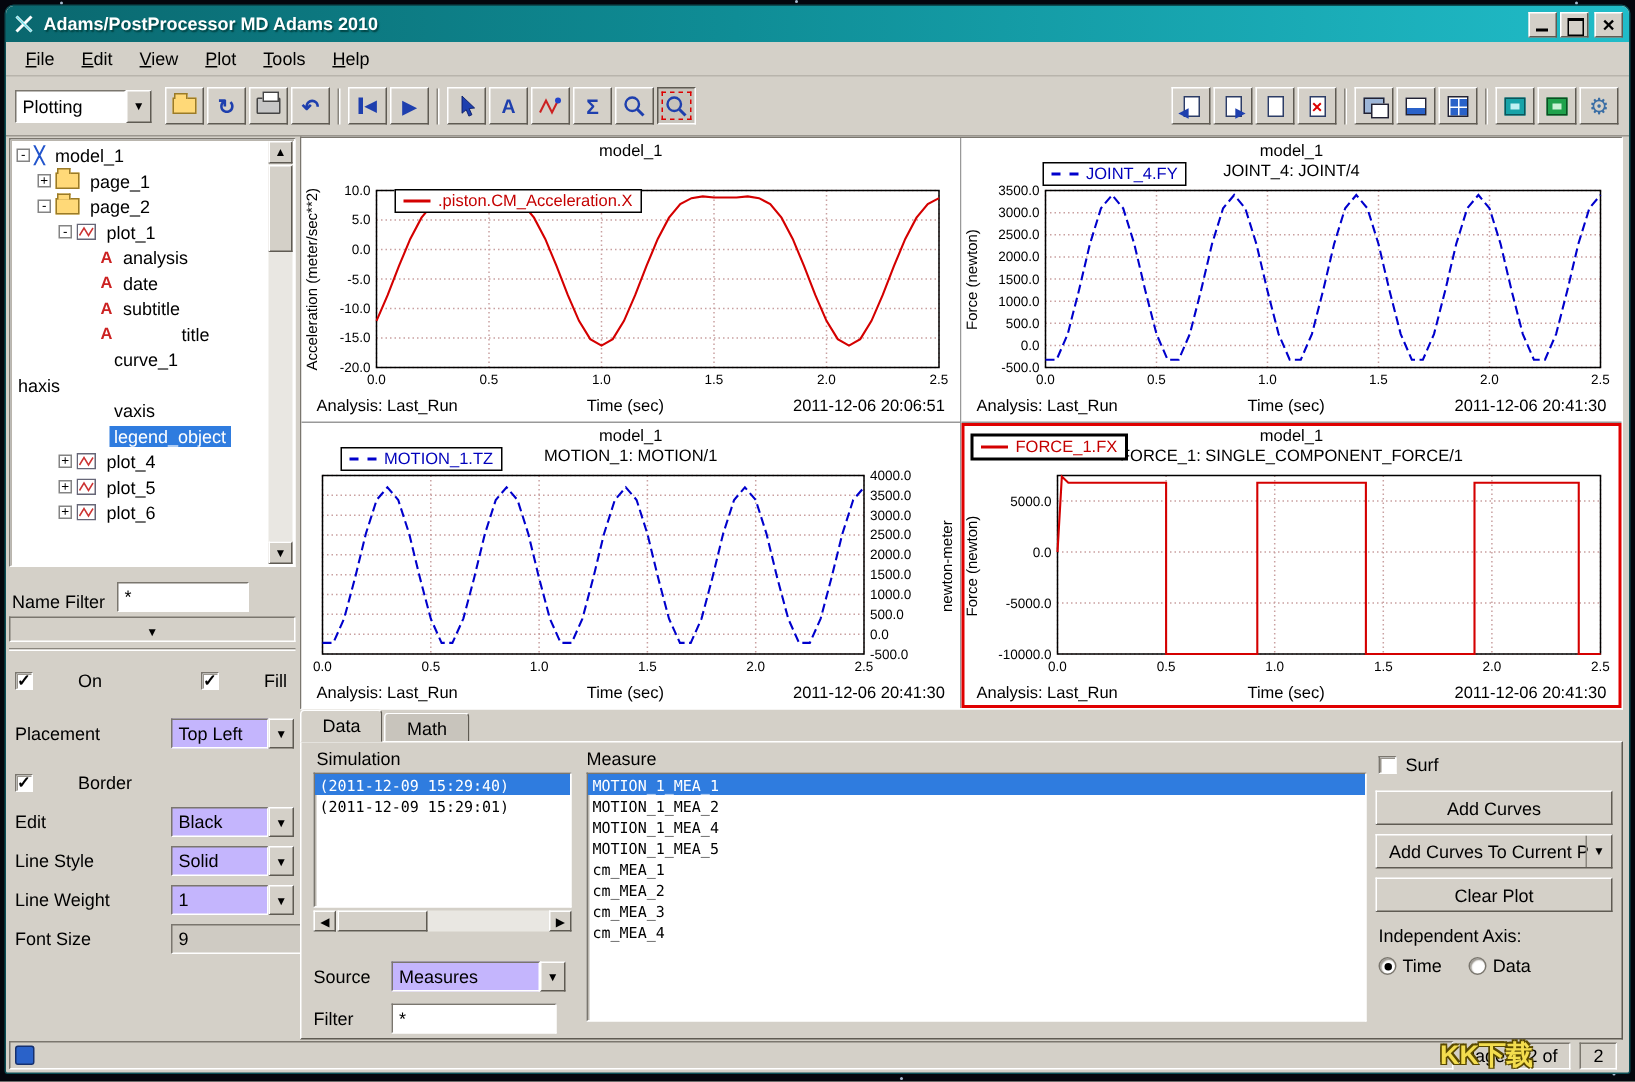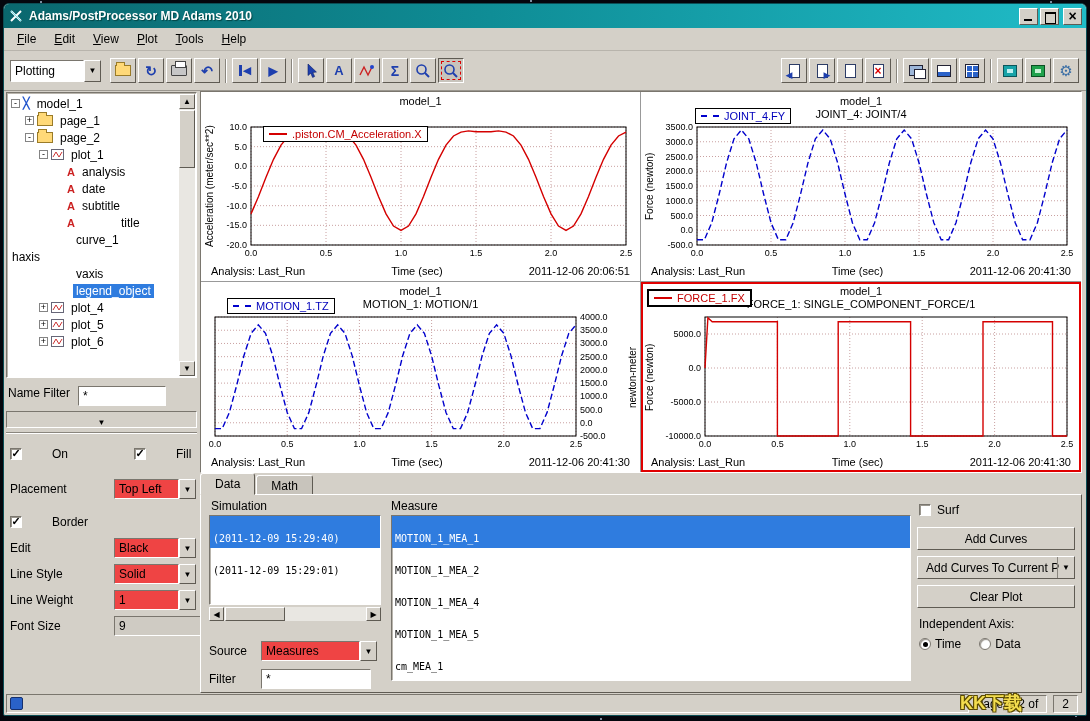--- a/index.html
+++ b/index.html
@@ -95,35 +95,35 @@
   .tlabel { padding:0 3px; }
   .trow.sel .tlabel { background:#2f7cdf; color:#fff; }
   .vscroll { position:absolute; top:1px; right:1px; bottom:1px; width:16px; background:#e9e7e2; }
   .sbtn { position:absolute; left:0; width:16px; height:15px; display:flex; align-items:center; justify-content:center; font-size:8px; }
   .sbtn.up { top:0; } .sbtn.down { bottom:0; }
   .sthumb { position:absolute; left:0; top:16px; width:16px; height:58px; }
   .hscroll { display:flex; height:14px; background:#e9e7e2; align-items:stretch; }
   .hbtn { width:15px; display:flex; align-items:center; justify-content:center; font-size:8px; }
   .hthumb { width:60px; margin-left:1px; }
 
-  .nf-row { position:absolute; left:4px; top:295px; right:4px; height:22px; display:flex; align-items:flex-start; font-size:12px; }
+  .nf-row { position:absolute; left:4px; top:295px; right:4px; height:22px; display:flex; align-items:flex-end; font-size:12px; }
   .nf-row input { width:88px; height:20px; margin-left:8px; font-size:12px; padding:2px 4px;
                   border:1px solid; border-color:#7a766e #fff #fff #7a766e; }
   .arrow-strip { position:absolute; left:2px; top:320px; width:191px; height:17px; display:flex; align-items:center;
                  justify-content:center; }
   .groove { position:absolute; left:2px; width:191px; height:2px; border-top:1px solid #8a867e; border-bottom:1px solid #fff; }
   .g1 { top:341px; }
 
   .prow { position:absolute; left:6px; right:4px; height:22px; display:flex; align-items:center; font-size:12px;gap:24px; }
   .plabel { width:80px; flex:none; }
   .cb { width:12px; height:12px; background:#fff; border:1px solid; border-color:#7a766e #fff #fff #7a766e;
         box-shadow:inset 1px 1px 0 #9a968e; display:inline-flex; align-items:center; justify-content:center; margin-right:6px; flex:none;}
   .cb.checked::before { content:"✓"; font-size:11px; font-weight:bold; margin-top:-2px; }
   .dd { display:flex; height:20px; width:100px; }
-  .dd .dfield { flex:1; background:#ef4444; border:1px solid; border-color:#7a766e #fff #fff #7a766e; font-size:12px; padding:2px 4px; overflow:hidden; white-space:nowrap; }
+  .dd .dfield { flex:1; background:#c4b5fd; border:1px solid; border-color:#7a766e #fff #fff #7a766e; font-size:12px; padding:2px 4px; overflow:hidden; white-space:nowrap; }
   .dd .dbtn { width:17px; display:flex; align-items:center; justify-content:center; }
   .numfield { width:100px; height:20px; border:1px solid; border-color:#7a766e #fff #fff #7a766e; background:#cfcbc3;
               font-size:12px; padding:2px 4px; font-family:"Liberation Sans",sans-serif; }
 
   
   .plots { position:absolute; left:196px; right:4px; top:87px; height:382px; background:#fff;
            border:1px solid; border-color:#7a766e #fff #fff #7a766e;
            display:grid; grid-template-columns:1fr 1fr; grid-template-rows:1fr 1fr; }
   .plot-cell { position:relative; background:#fff; font-size:11px; }
   .c0 { border-right:1px solid #999; border-bottom:1px solid #999; }
@@ -151,21 +151,21 @@
   .dashboard { position:absolute; left:196px; right:4px; top:469px; bottom:22px; }
   .tabrow { position:absolute; left:0; top:0; height:22px; display:flex; align-items:flex-end; }
   .tab { height:20px; padding:3px 14px; font-size:12px; border:1px solid; border-color:#fff #5f5b53 transparent #fff;
          background:#c8c4bc; border-radius:3px 3px 0 0; margin-right:1px; }
   .tab.active { background:#d4d0c8; height:22px; position:relative; z-index:2; }
   .dashpanel { position:absolute; left:0; right:0; top:21px; bottom:0;
                border:1px solid; border-color:#fff #5f5b53 #5f5b53 #fff; background:#d4d0c8; }
   .dlabel { position:absolute; font-size:12px; }
   .simlist { position:absolute; left:8px; top:20px; width:172px; height:90px; overflow:hidden;
              font-family:"DejaVu Sans Mono", monospace; font-size:10px; }
-  .simlist .lrow, .mealist .lrow { height:14px; line-height:14px; padding:16px 3px; white-space:nowrap; }
+  .simlist .lrow, .mealist .lrow { height:14px; line-height:14px; padding:2px 3px; white-space:nowrap; }
   .lrow.sel { background:#2f7cdf; color:#fff; }
   .simscroll { position:absolute; left:8px; top:112px; width:172px; }
   .srcrow { position:absolute; left:8px; top:146px; display:flex; align-items:center; font-size:12px; }
   .srcrow .slab { width:52px; }
   .fltrow { position:absolute; left:8px; top:174px; display:flex; align-items:center; font-size:12px; }
   .fltrow .slab { width:52px; }
   .fltrow input { width:110px; height:20px; font-size:12px; padding:2px 4px; border:1px solid; border-color:#7a766e #fff #fff #7a766e; }
   .mealist { position:absolute; left:190px; top:20px; width:520px; height:166px; overflow:hidden;
              font-family:"DejaVu Sans Mono", monospace; font-size:10px; }
   .rightcol { position:absolute; left:716px; right:4px; top:0; bottom:0; font-size:12px; }

